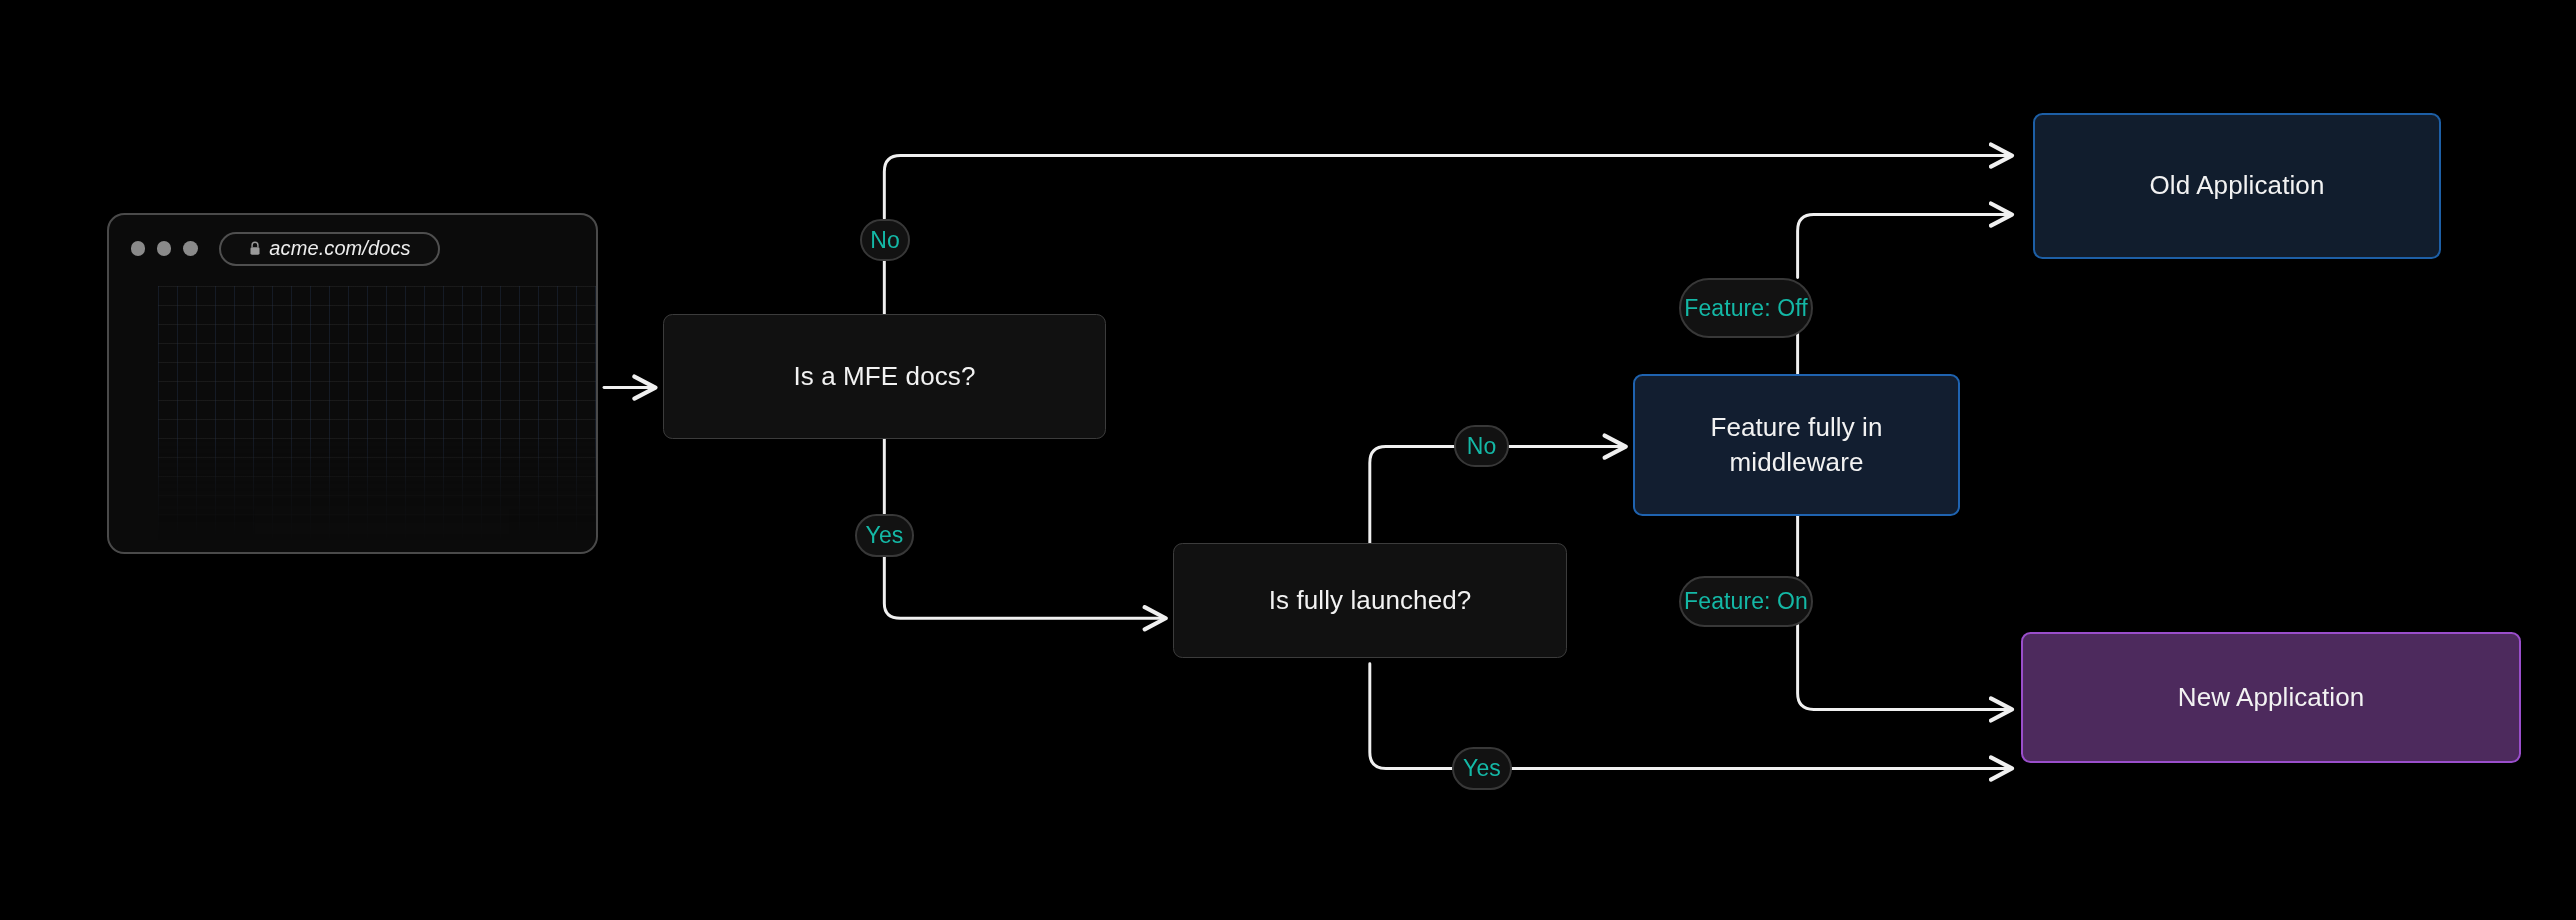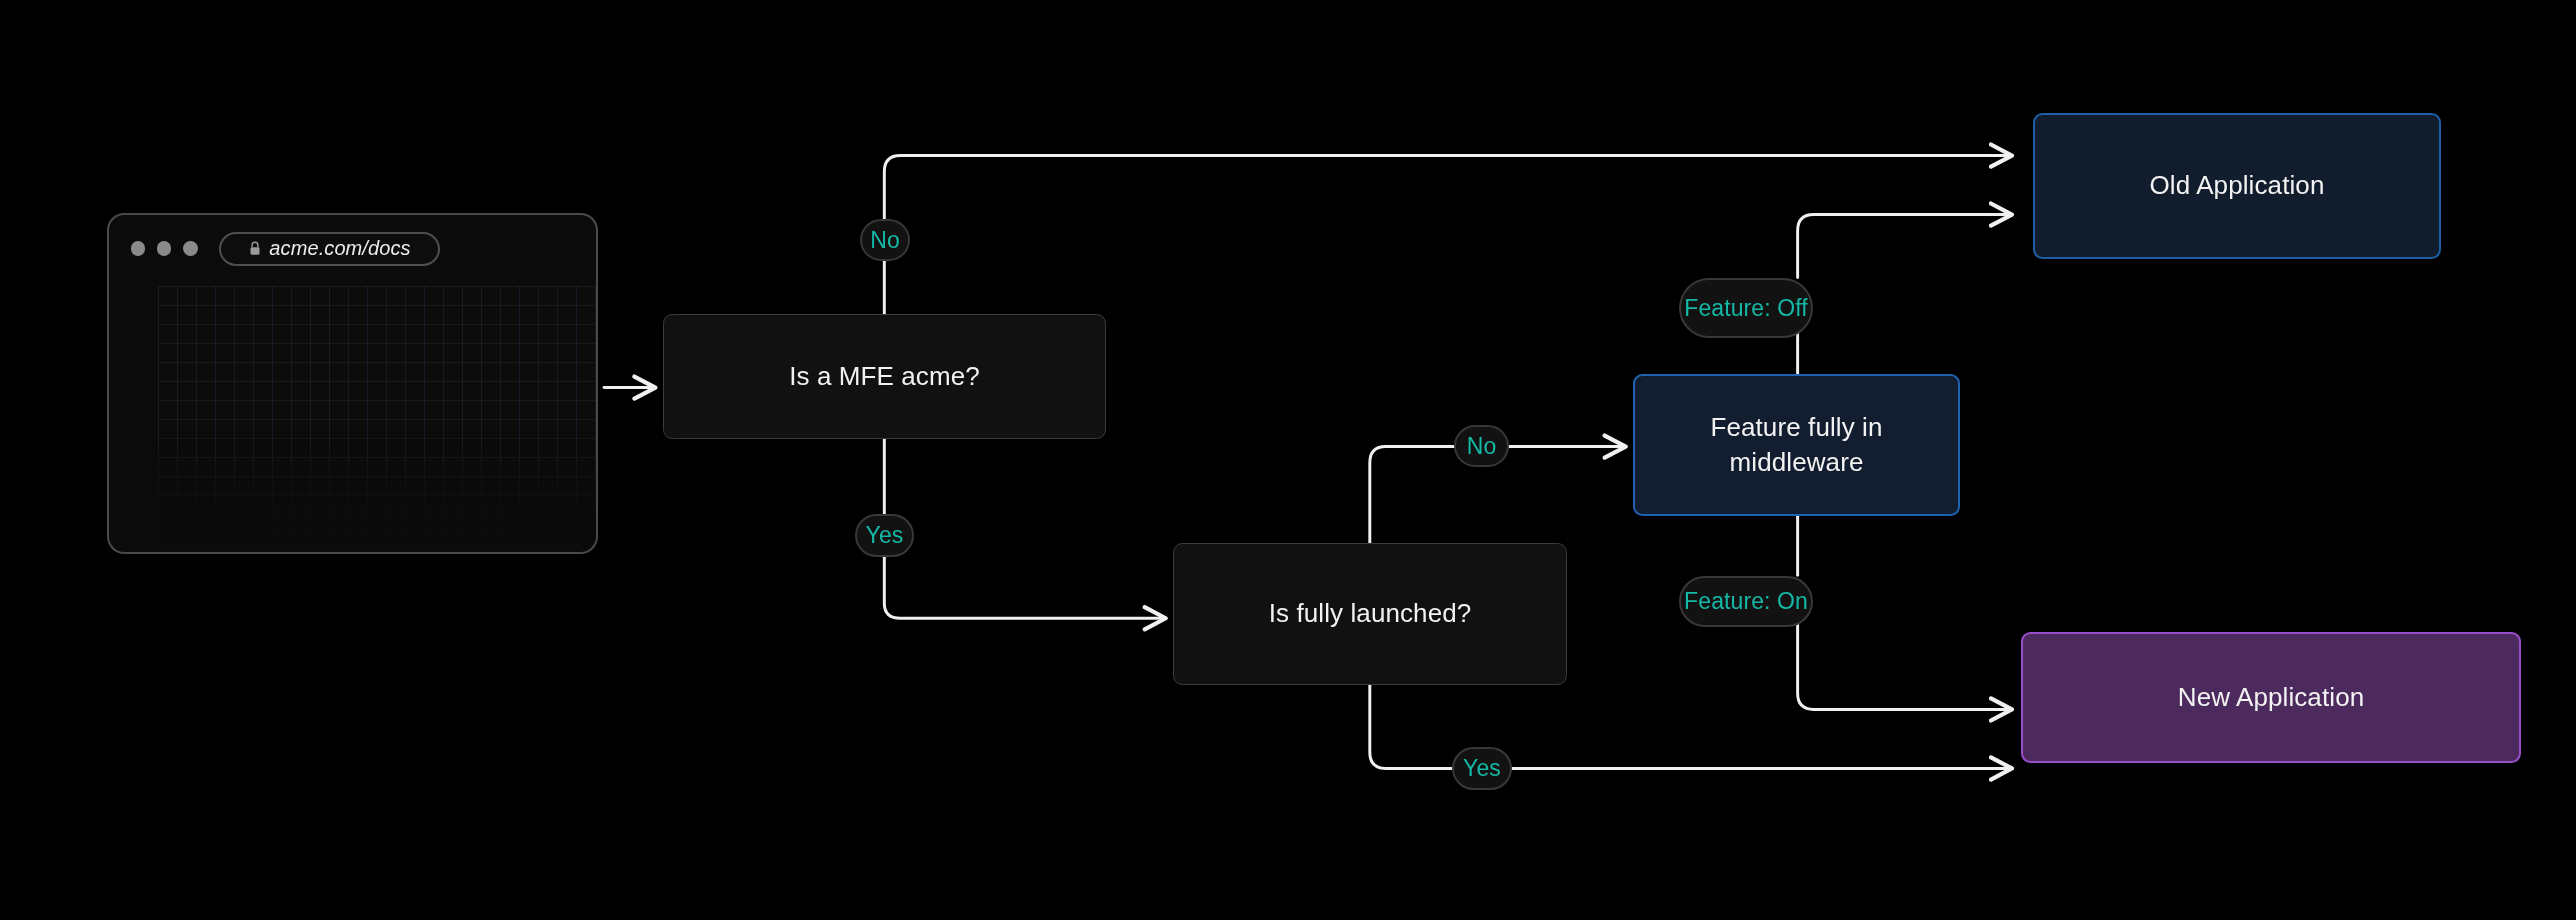--- a/index.html
+++ b/index.html
@@ -137,21 +137,21 @@
   .node.oldapp {
     background: #111d2d;
     border: 2.7px solid #1d5fa6;
   }
   .node.newapp {
     background: #4d2a5d;
     border: 2.7px solid #9a4ecb;
   }
 
   #node-mfe     { left: 663px;  top: 314px;  width: 443px; height: 125px; }
-  #node-launch  { left: 1173px; top: 543px;  width: 394px; height: 142px; }
+  #node-launch  { left: 1173px; top: 543px;  width: 394px; height: 115px; }
   #node-flag    { left: 1633px; top: 374px;  width: 327px; height: 142px; }
   #node-old     { left: 2021px; top: 113px;  width: 408px; height: 146px; margin-left: 12px; }
   #node-new     { left: 2021px; top: 632px; width: 500px; height: 131px; }
 
   
   .pill {
     position: absolute;
     box-sizing: border-box;
     background: #121212;
     border: 2px solid #383838;
@@ -220,21 +220,21 @@
       <path d="M 2254 1146 H 2998" marker-end="url(#arrow)"></path>
 
       <path d="M 2680 558 V 478"></path>
       <path d="M 2680 414 V 344 Q 2680 320 2704 320 H 2998" marker-end="url(#arrow)"></path>
 
       <path d="M 2680 770 V 858"></path>
       <path d="M 2680 922 V 1034 Q 2680 1058 2704 1058 H 2998" marker-end="url(#arrow)"></path>
     </g>
   </svg>
 
-  <div class="node decision" id="node-mfe">Is a MFE acme?</div>
+  <div class="node decision" id="node-mfe">Is a MFE docs?</div>
 
   <div class="node decision" id="node-launch">Is fully launched?</div>
 
   <div class="node flagbox" id="node-flag">Feature fully in middleware</div>
 
   <div class="node oldapp" id="node-old">Old Application</div>
 
   <div class="node newapp" id="node-new">New Application</div>
 
   <div class="pill" id="pill-mfe-no">No</div>

